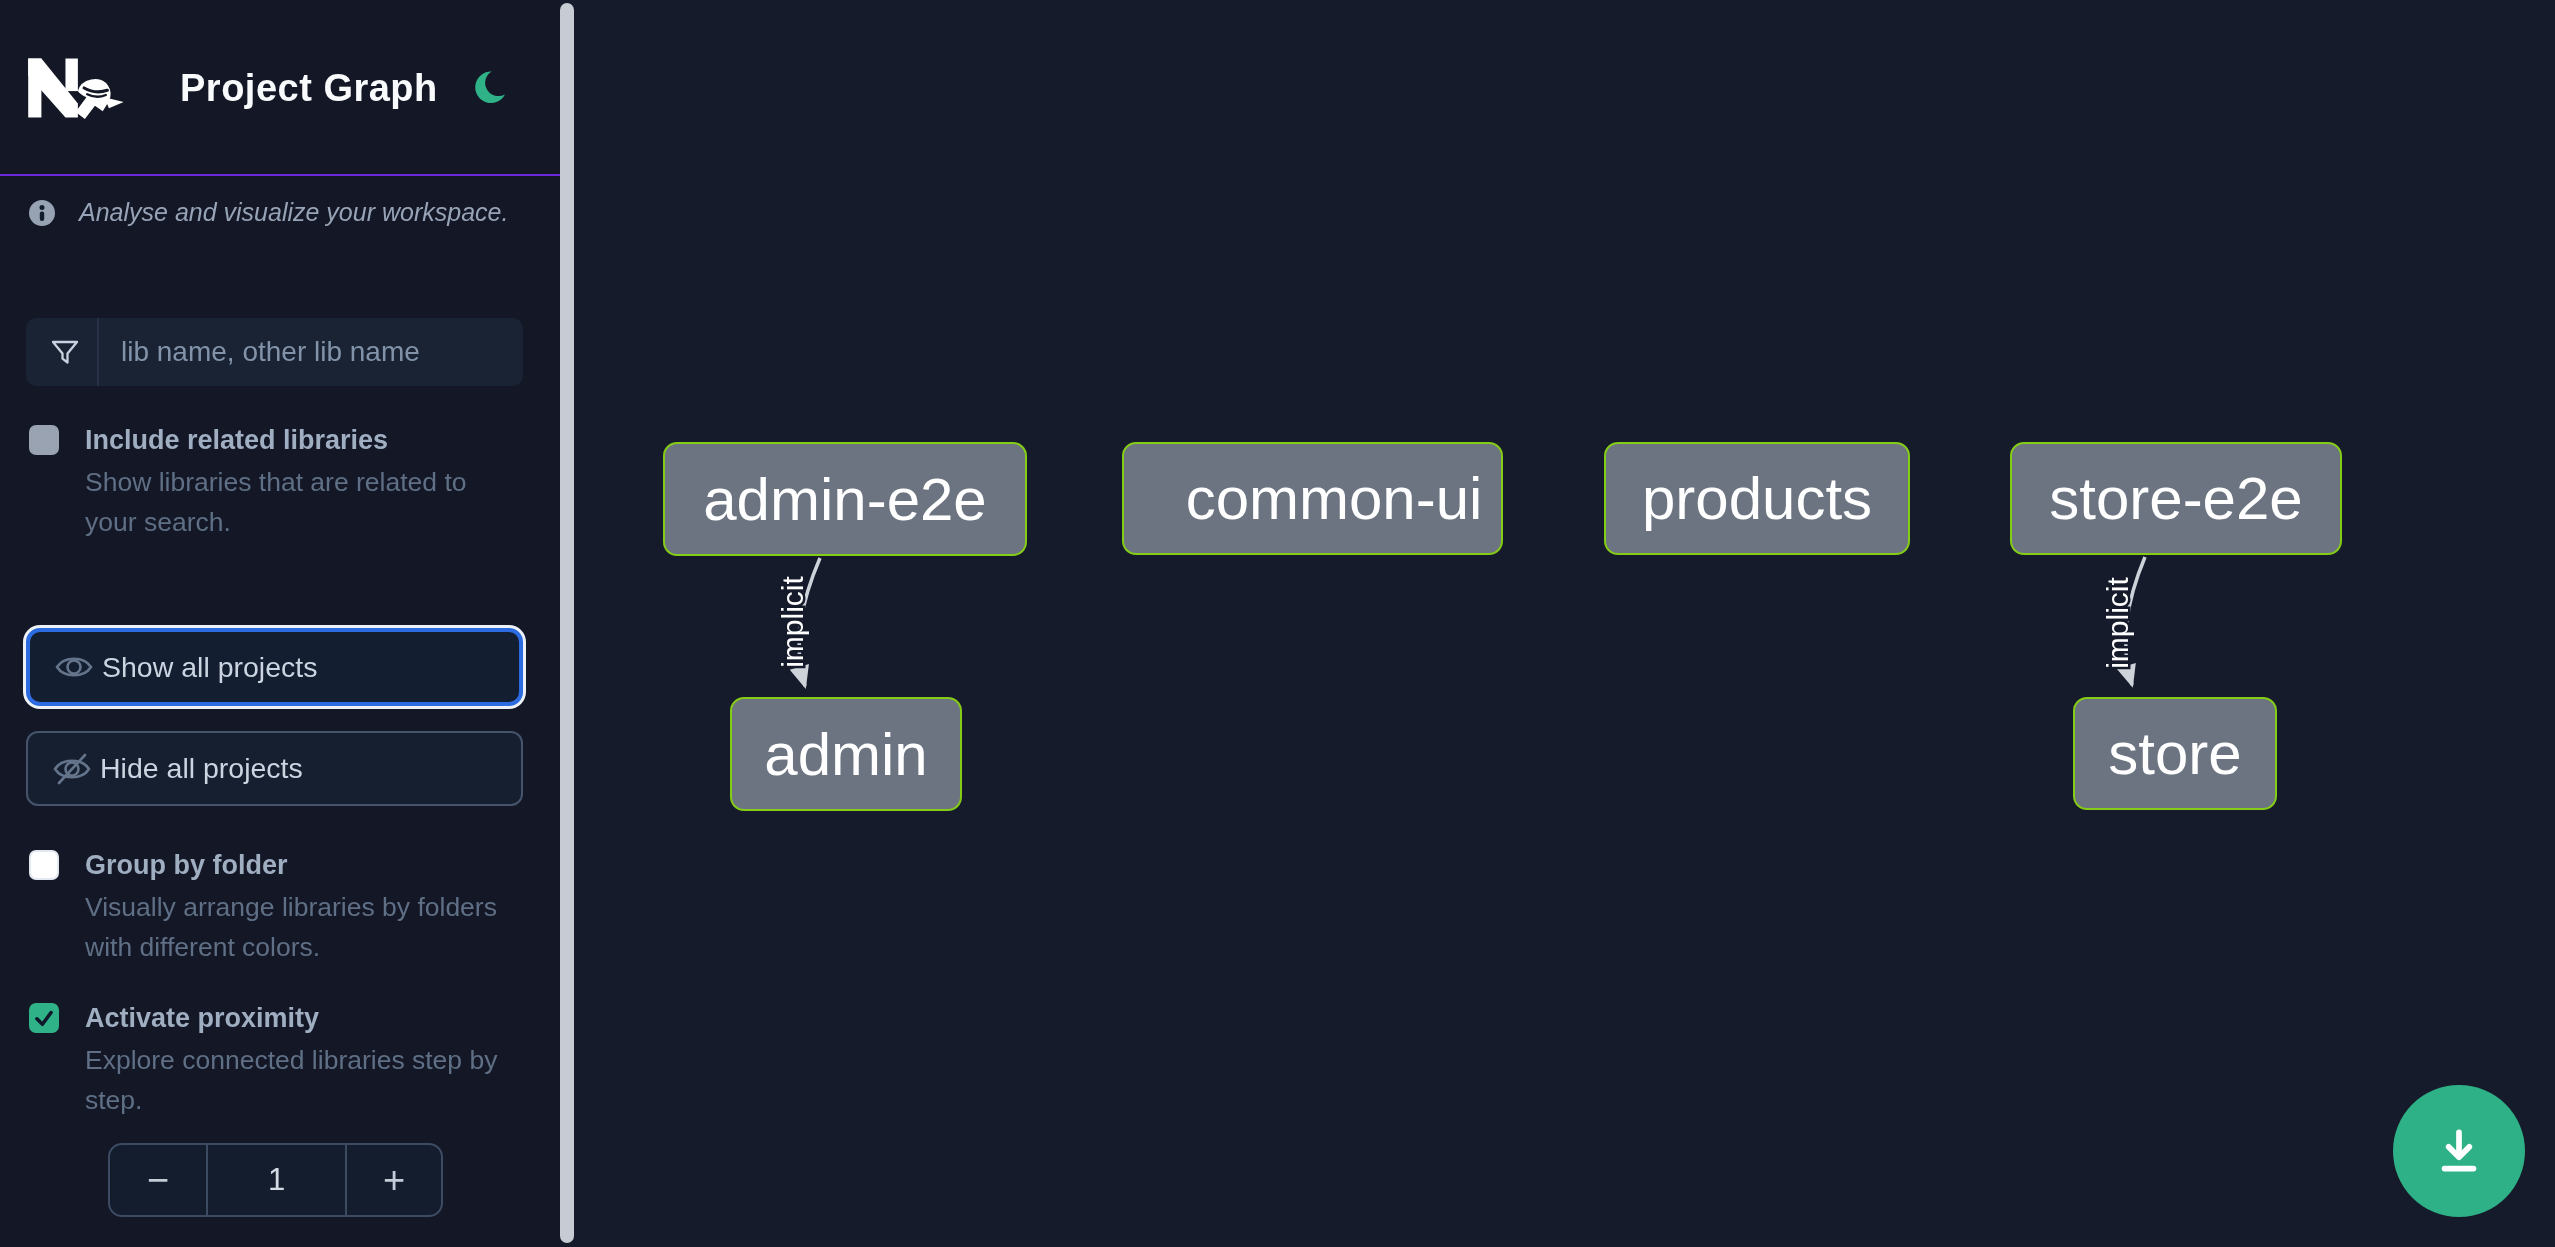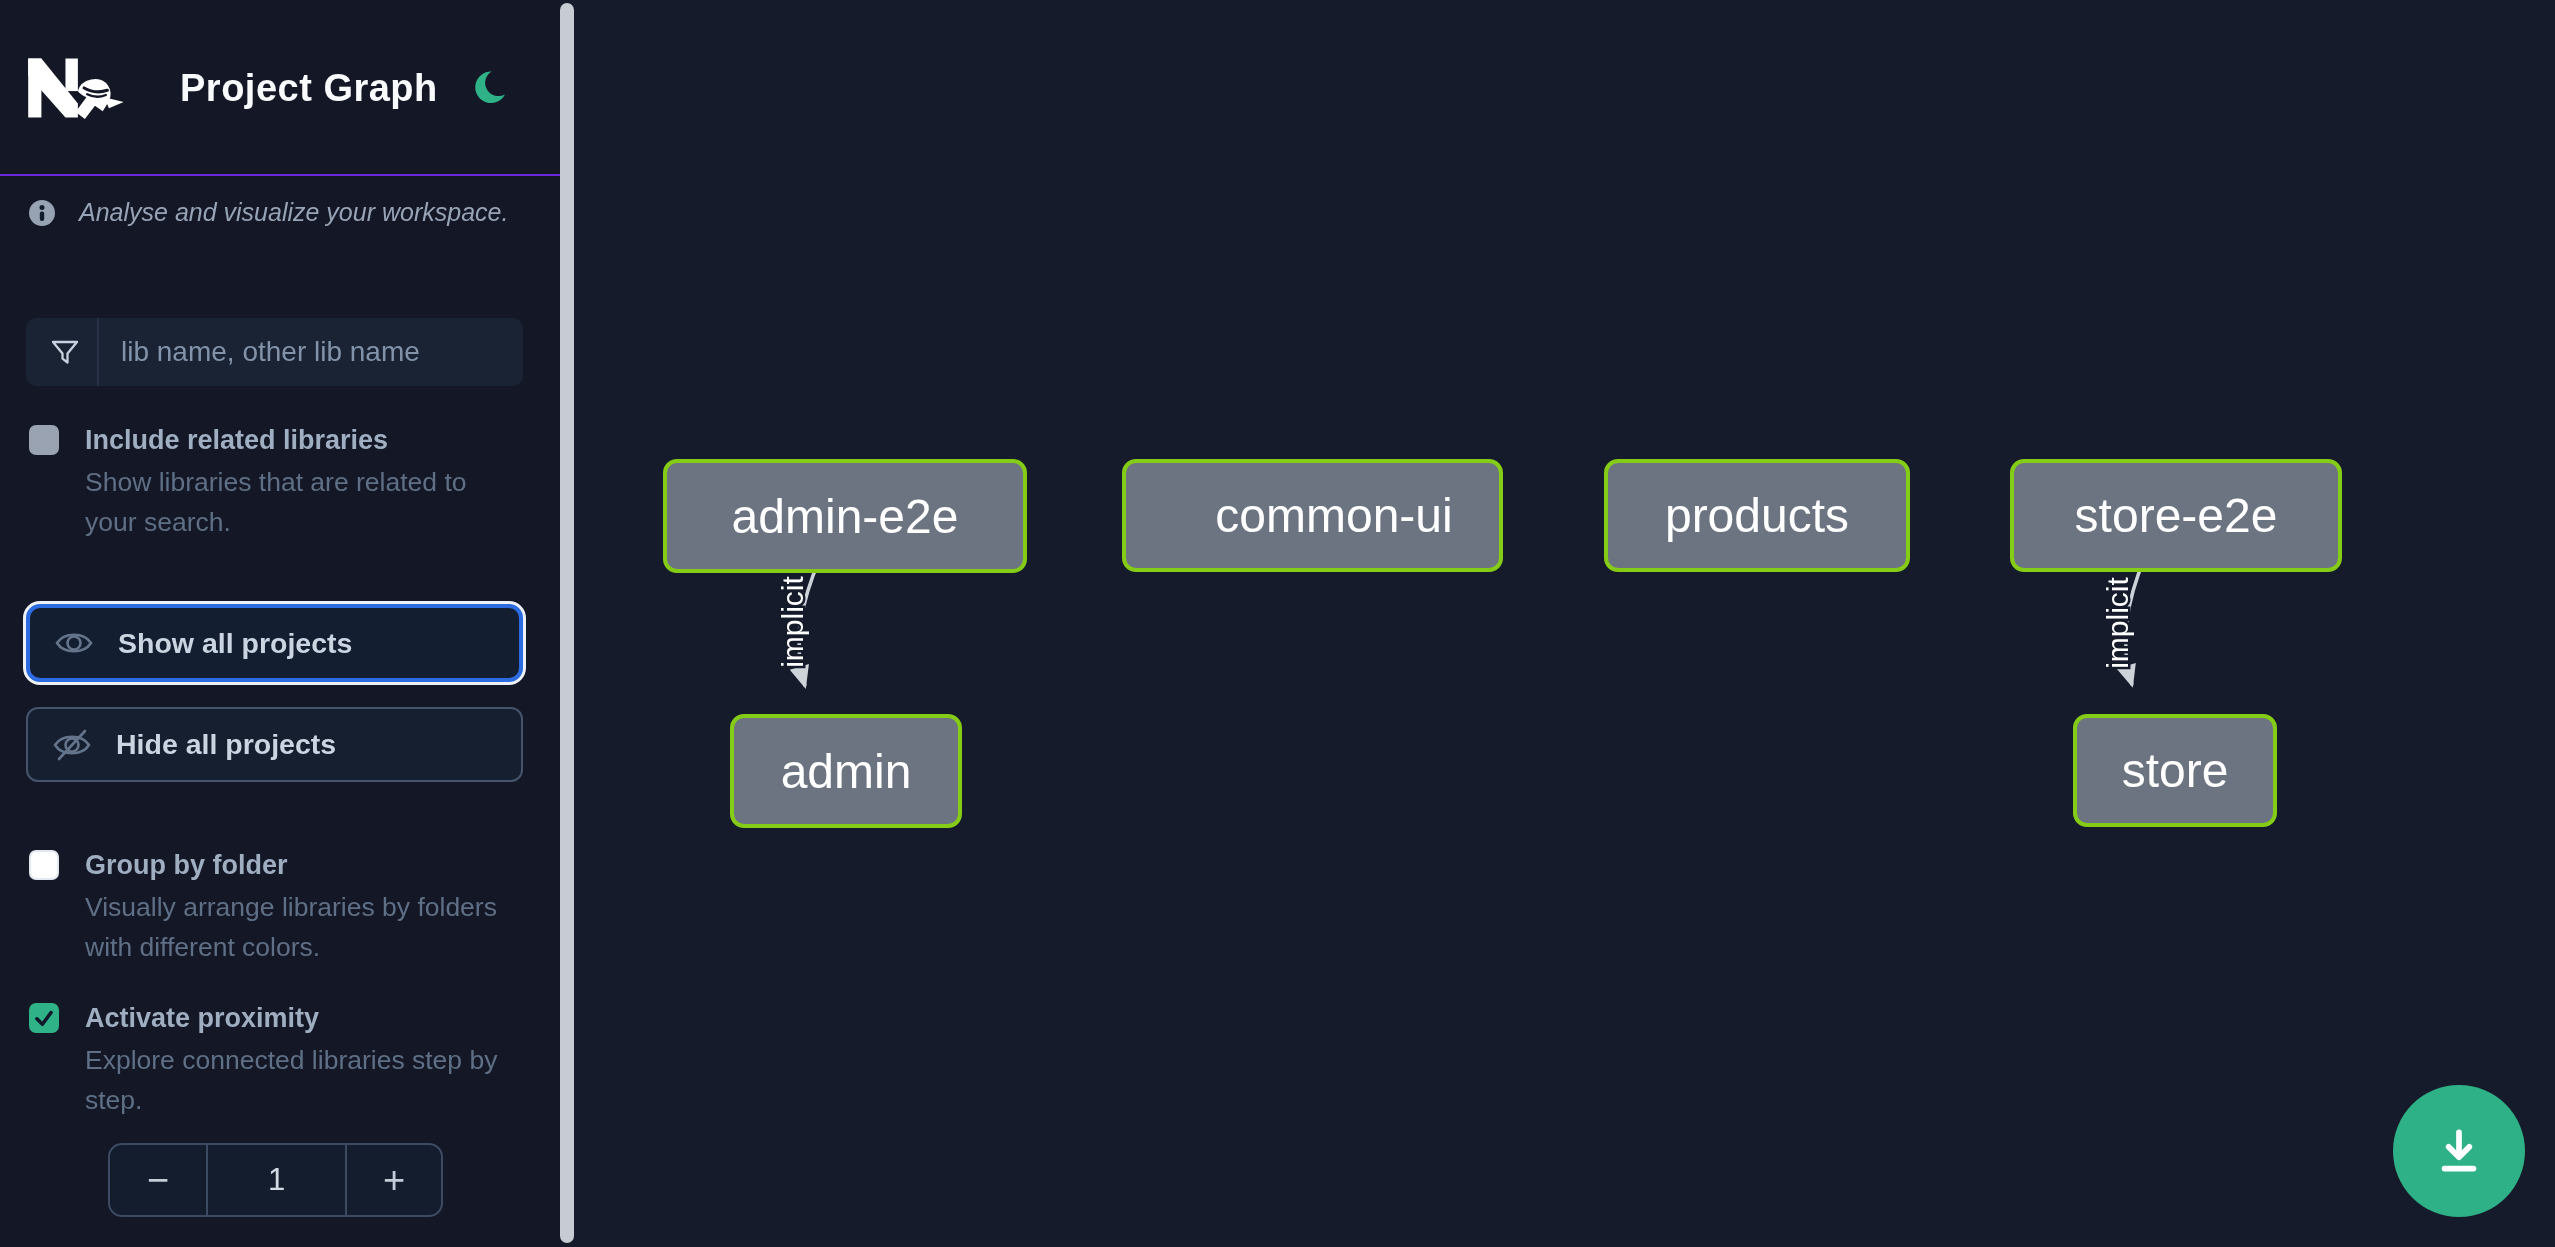--- a/index.html
+++ b/index.html
@@ -56,22 +56,22 @@
   .cb.gray { background:#9aa3b1; }
   .cb.white { background:#ffffff; border:2px solid #e2e8f0; }
   .cb.teal { background:#2fb287; }
   .opt-text { margin-left:26px; width:432px; }
   .opt-label { color:#a0aec2; font-size:27px; font-weight:700; line-height:40px; }
   .opt-desc  { color:#5f6f85; font-size:26.5px; line-height:40px; margin-top:2px; }
 
   .side-btn {
     position:absolute; left:26px; width:497px; height:75px;
     background:#161f30; border:2px solid #46546b; border-radius:12px;
-    display:flex; align-items:center; gap:24px; padding-left:24px;
-    color:#cbd5e1; font-size:28.5px; font-weight:700; cursor:pointer;
+    display:flex; align-items:center; gap:8px; padding-left:24px;
+    color:#cbd5e1; font-size:28.5px; font-weight:400; cursor:pointer;margin-top:24px;
   }
   #btn-show {
     top:604px; height:78px; background:#141e31;
     border:4px solid #2c6ce0; box-shadow:0 0 0 3px #eef2f7; border-radius:14px;
   }
   #btn-hide { top:707px; }
 
   #stepper {
     position:absolute; left:108px; top:1143px; width:335px; height:74px;
     display:flex; background:#141d2e; border:2px solid #3d4b62; border-radius:14px;
@@ -81,23 +81,23 @@
   #stepper .dec { width:98px; border-right:2px solid #3d4b62; font-size:38px; }
   #stepper .val { width:137px; font-size:31px; color:#d3dae4; cursor:default; }
   #stepper .inc { width:96px; border-left:2px solid #3d4b62; font-size:38px; }
 
   
   #canvas {
     position:absolute; left:574px; top:0; width:1981px; height:1247px;
     background:#161b2b;
   }
   .node {
-    position:absolute; background:#6b7480; border:4px solid #84cc16; border-radius:14px;
+    position:absolute; background:#6b7480; border:2px solid #84cc16; border-radius:14px;
     display:flex; align-items:center; justify-content:center;
-    color:#ffffff; font-size:48px; cursor:pointer; user-select:none;margin-top:17px;
+    color:#ffffff; font-size:60px; cursor:pointer; user-select:none;
   }
   #edges { position:absolute; left:0; top:0; width:1981px; height:1247px; }
   .edge-path { stroke:#ced3da; stroke-width:3.5; fill:none; }
   .edge-label {
     fill:#ffffff; font-size:30px; font-family:"Liberation Sans", sans-serif;
     text-anchor:middle; paint-order:stroke; stroke:#161b2b; stroke-width:5px;
   }
 
   #fab {
     position:absolute; left:2393px; top:1085px; width:132px; height:132px;

